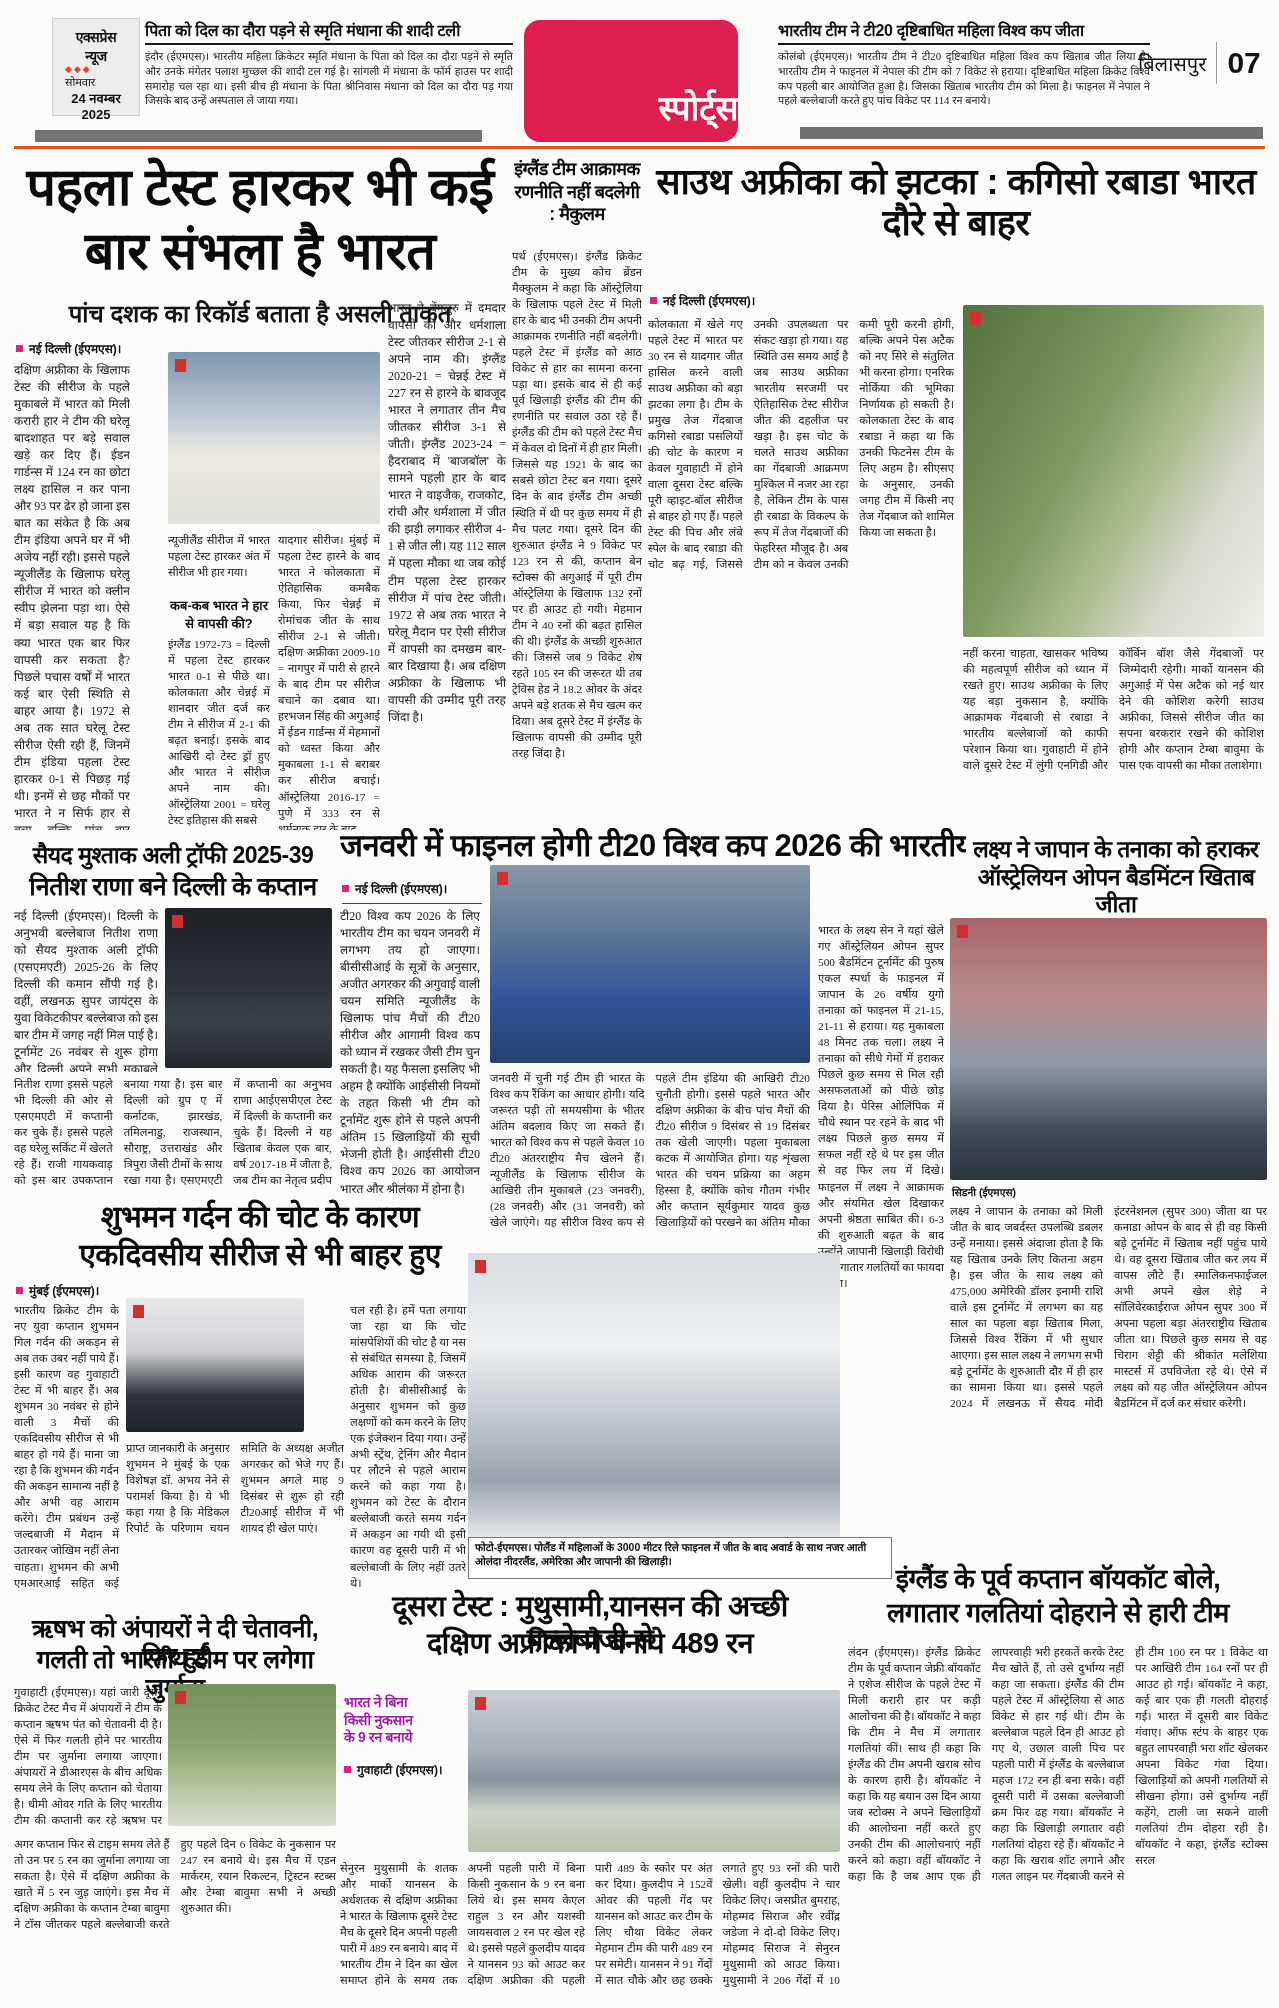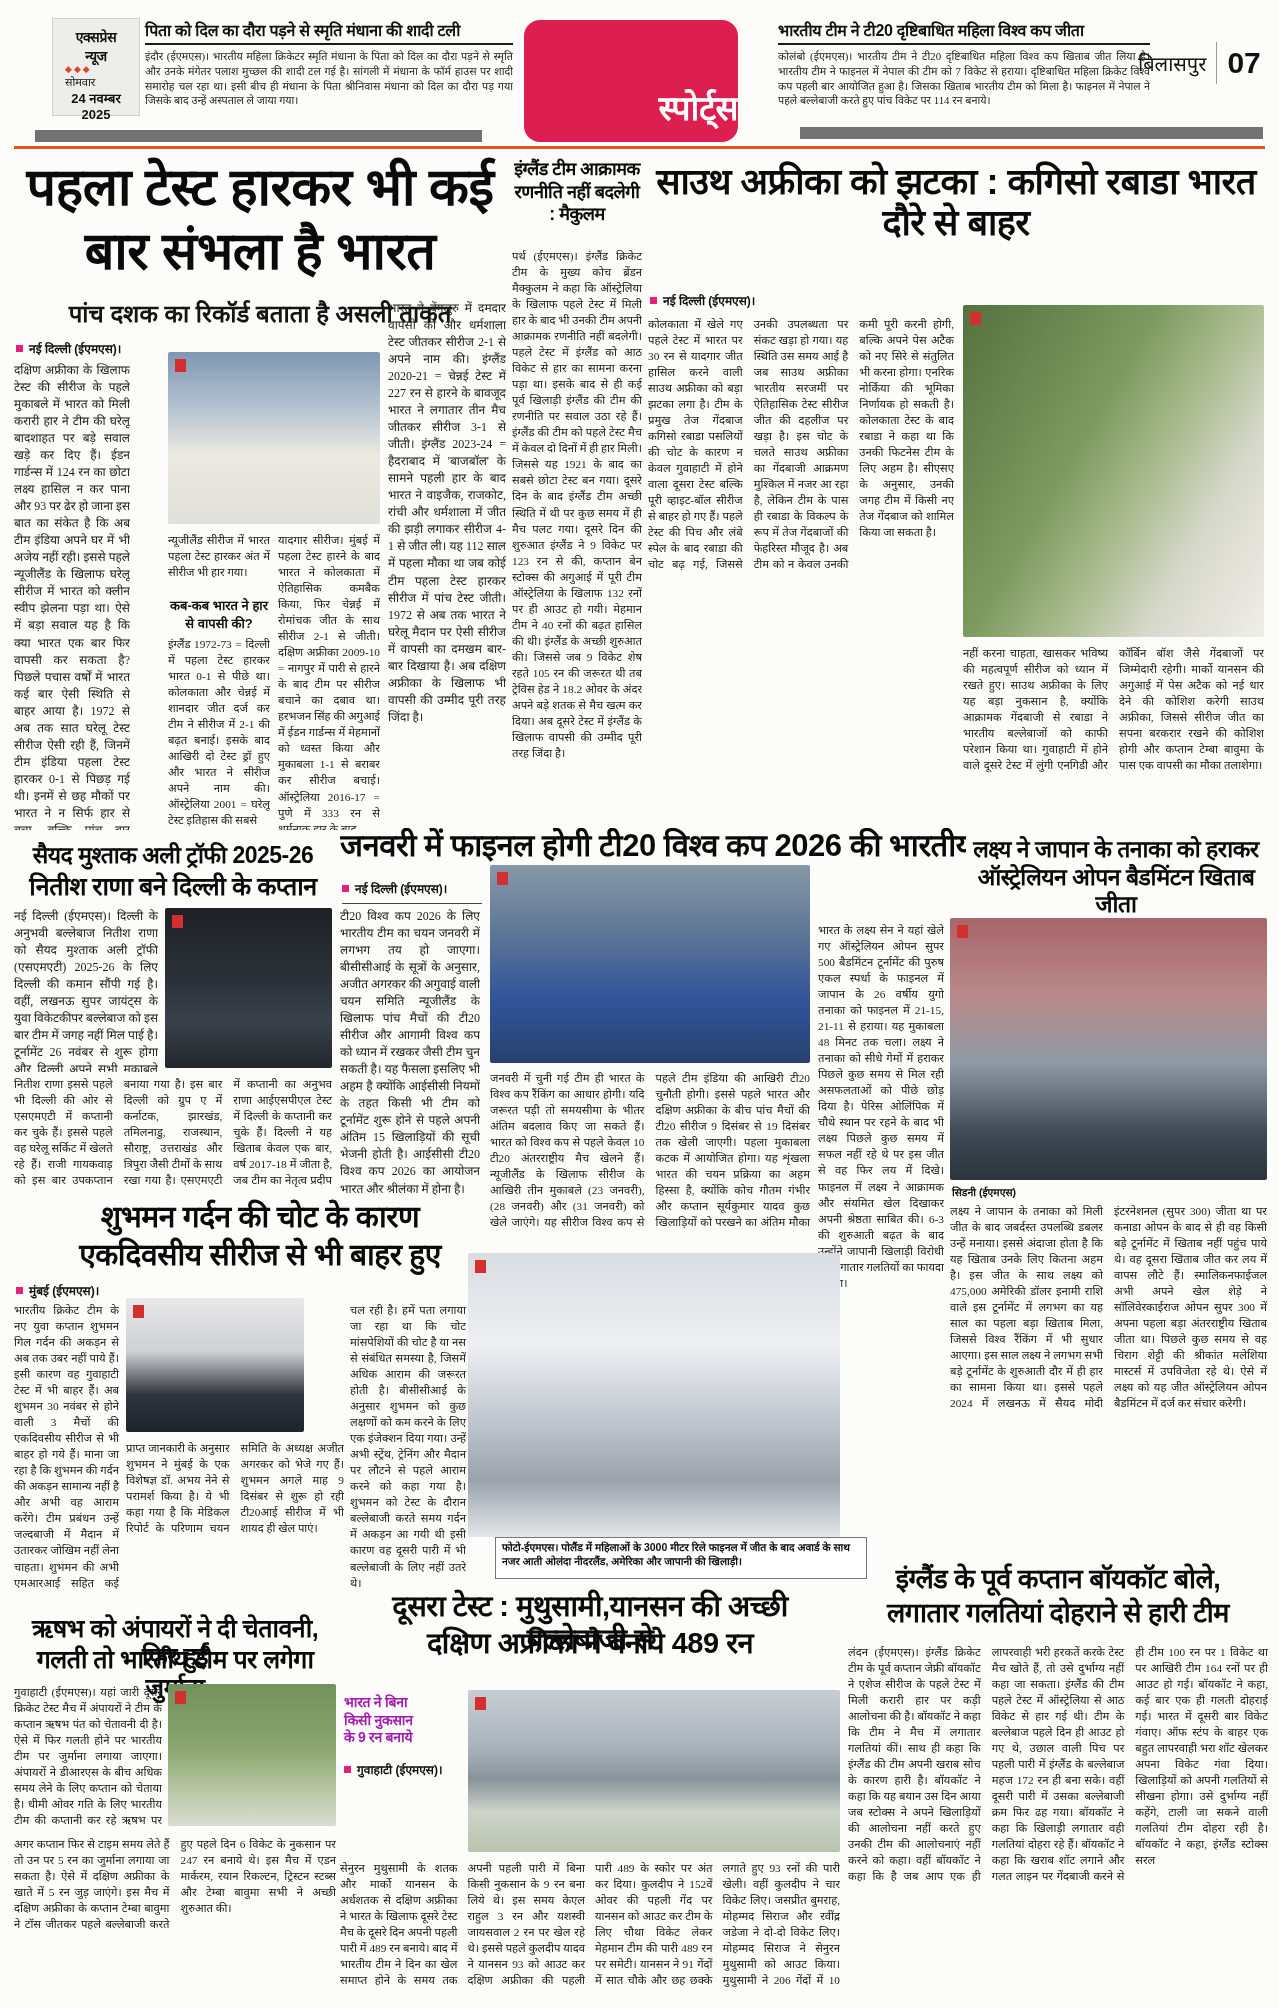--- a/index.html
+++ b/index.html
@@ -119,21 +119,21 @@
   <div class="abs byline" style="left:650px;top:292px;width:160px;">
     <span class="sq"></span>
     <span>नई दिल्ली (ईएमएस)।</span>
   </div>
   <div class="abs body-txt small-txt cols-3" style="left:648px;top:316px;width:306px;height:514px;">कोलकाता में खेले गए पहले टेस्ट में भारत पर 30 रन से यादगार जीत हासिल करने वाली साउथ अफ्रीका को बड़ा झटका लगा है। टीम के प्रमुख तेज गेंदबाज कगिसो रबाडा पसलियों की चोट के कारण न केवल गुवाहाटी में होने वाला दूसरा टेस्ट बल्कि पूरी व्हाइट-बॉल सीरीज से बाहर हो गए हैं। पहले टेस्ट की पिच और लंबे स्पेल के बाद रबाडा की चोट बढ़ गई, जिससे उनकी उपलब्धता पर संकट खड़ा हो गया। यह स्थिति उस समय आई है जब साउथ अफ्रीका भारतीय सरजमीं पर ऐतिहासिक टेस्ट सीरीज जीत की दहलीज पर खड़ा है। इस चोट के चलते साउथ अफ्रीका का गेंदबाजी आक्रमण मुश्किल में नजर आ रहा है, लेकिन टीम के पास ही रबाडा के विकल्प के रूप में तेज गेंदबाजों की फेहरिस्त मौजूद है। अब टीम को न केवल उनकी कमी पूरी करनी होगी, बल्कि अपने पेस अटैक को नए सिरे से संतुलित भी करना होगा। एनरिक नोर्किया की भूमिका निर्णायक हो सकती है। कोलकाता टेस्ट के बाद रबाडा ने कहा था कि उनकी फिटनेस टीम के लिए अहम है। सीएसए के अनुसार, उनकी जगह टीम में किसी नए तेज गेंदबाज को शामिल किया जा सकता है।</div>
   <div class="photo ph-rabada" style="left:963px;top:305px;width:301px;height:332px;">
     <span class="chip"></span>
   </div>
   <div class="abs body-txt small-txt cols-2" style="left:963px;top:645px;width:301px;height:185px;">नहीं करना चाहता, खासकर भविष्य की महत्वपूर्ण सीरीज को ध्यान में रखते हुए। साउथ अफ्रीका के लिए यह बड़ा नुकसान है, क्योंकि आक्रामक गेंदबाजी से रबाडा ने भारतीय बल्लेबाजों को काफी परेशान किया था। गुवाहाटी में होने वाले दूसरे टेस्ट में लुंगी एनगिडी और कॉर्बिन बॉश जैसे गेंदबाजों पर जिम्मेदारी रहेगी। मार्को यानसन की अगुआई में पेस अटैक को नई धार देने की कोशिश करेगी साउथ अफ्रीका, जिससे सीरीज जीत का सपना बरकरार रखने की कोशिश होगी और कप्तान टेम्बा बावुमा के पास एक वापसी का मौका तलाशेगा।</div>
 
-  <div class="abs hl" style="left:14px;top:842px;width:318px;font-size:23px;">सैयद मुश्ताक अली ट्रॉफी 2025-26</div>
+  <div class="abs hl" style="left:14px;top:842px;width:318px;font-size:23px;">सैयद मुश्ताक अली ट्रॉफी 2025-39</div>
   <div class="abs hl" style="left:14px;top:872px;width:318px;font-size:25px;">नितीश राणा बने दिल्ली के कप्तान</div>
   <div class="abs body-txt" style="left:14px;top:908px;width:144px;height:164px;">नई दिल्ली (ईएमएस)। दिल्ली के अनुभवी बल्लेबाज नितीश राणा को सैयद मुश्ताक अली ट्रॉफी (एसएमएटी) 2025-26 के लिए दिल्ली की कमान सौंपी गई है। वहीं, लखनऊ सुपर जायंट्स के युवा विकेटकीपर बल्लेबाज को इस बार टीम में जगह नहीं मिल पाई है। टूर्नामेंट 26 नवंबर से शुरू होगा और दिल्ली अपने सभी मुकाबले अहमदाबाद में खेलेगी।</div>
   <div class="photo ph-rana" style="left:165px;top:908px;width:167px;height:160px;">
     <span class="chip"></span>
   </div>
   <div class="abs body-txt small-txt cols-3" style="left:14px;top:1076px;width:318px;height:118px;">नितीश राणा इससे पहले भी दिल्ली की ओर से एसएमएटी में कप्तानी कर चुके हैं। इससे पहले वह घरेलू सर्किट में खेलते रहे हैं। राजी गायकवाड़ को इस बार उपकप्तान बनाया गया है। इस बार दिल्ली को ग्रुप ए में कर्नाटक, झारखंड, तमिलनाडु, राजस्थान, सौराष्ट्र, उत्तराखंड और त्रिपुरा जैसी टीमों के साथ रखा गया है। एसएमएटी में कप्तानी का अनुभव राणा आईएसपीएल टेस्ट में दिल्ली के कप्तानी कर चुके हैं। दिल्ली ने यह खिताब केवल एक बार, वर्ष 2017-18 में जीता है, जब टीम का नेतृत्व प्रदीप सांगवान कर रहे थे। वहीं आयुष बदोनी मध्यक्रम में टीम की बल्लेबाजी की रीढ़ होकर आए हैं। हाल ही में दिल्ली प्रीमियर लीग में उनका प्रदर्शन शानदार रहा।</div>
 
   <div class="abs hl" style="left:340px;top:828px;width:626px;font-size:31px;white-space:nowrap;overflow:hidden;">जनवरी में फाइनल होगी टी20 विश्व कप 2026 की भारतीय टीम</div>
   <div class="abs byline" style="left:342px;top:880px;width:140px;border-bottom:1px solid #444;padding-bottom:6px;">
     <span class="sq"></span>
@@ -162,21 +162,21 @@
   <div class="abs body-txt small-txt" style="left:14px;top:1302px;width:105px;height:288px;">भारतीय क्रिकेट टीम के नए युवा कप्तान शुभमन गिल गर्दन की अकड़न से अब तक उबर नहीं पाये हैं। इसी कारण वह गुवाहाटी टेस्ट में भी बाहर हैं। अब शुभमन 30 नवंबर से होने वाली 3 मैचों की एकदिवसीय सीरीज से भी बाहर हो गये हैं। माना जा रहा है कि शुभमन की गर्दन की अकड़न सामान्य नहीं है और अभी वह आराम करेंगे। टीम प्रबंधन उन्हें जल्दबाजी में मैदान में उतारकर जोखिम नहीं लेना चाहता। शुभमन की अभी एमआरआई सहित कई अन्य जांच</div>
   <div class="photo ph-gill" style="left:126px;top:1298px;width:178px;height:134px;">
     <span class="chip"></span>
   </div>
   <div class="abs body-txt small-txt cols-2" style="left:126px;top:1440px;width:218px;height:150px;">प्राप्त जानकारी के अनुसार शुभमन ने मुंबई के एक विशेषज्ञ डॉ. अभय नेने से परामर्श किया है। ये भी कहा गया है कि मेडिकल रिपोर्ट के परिणाम चयन समिति के अध्यक्ष अजीत अगरकर को भेजे गए हैं। शुभमन अगले माह 9 दिसंबर से शुरू हो रही टी20आई सीरीज में भी शायद ही खेल पाएं।</div>
   <div class="abs body-txt small-txt" style="left:350px;top:1302px;width:116px;height:308px;">चल रही है। हमें पता लगाया जा रहा था कि चोट मांसपेशियों की चोट है या नस से संबंधित समस्या है, जिसमें अधिक आराम की जरूरत होती है। बीसीसीआई के अनुसार शुभमन को कुछ लक्षणों को कम करने के लिए एक इंजेक्शन दिया गया। उन्हें अभी स्ट्रेंथ, ट्रेनिंग और मैदान पर लौटने से पहले आराम करने को कहा गया है। शुभमन को टेस्ट के दौरान बल्लेबाजी करते समय गर्दन में अकड़न आ गयी थी इसी कारण वह दूसरी पारी में भी बल्लेबाजी के लिए नहीं उतरे थे।</div>
 
   <div class="photo ph-skate" style="left:468px;top:1253px;width:372px;height:284px;">
     <span class="chip"></span>
   </div>
-  <div class="abs cap-box" style="left:468px;top:1537px;width:372px;height:42px;margin-left:27px;">फोटो-ईएमएस। पोलैंड में महिलाओं के 3000 मीटर रिले फाइनल में जीत के बाद अवार्ड के साथ नजर आती ओलंदा नीदरलैंड, अमेरिका और जापानी की खिलाड़ी।</div>
+  <div class="abs cap-box" style="left:468px;top:1537px;width:424px;height:42px;">फोटो-ईएमएस। पोलैंड में महिलाओं के 3000 मीटर रिले फाइनल में जीत के बाद अवार्ड के साथ नजर आती ओलंदा नीदरलैंड, अमेरिका और जापानी की खिलाड़ी।</div>
 
   <div class="abs hl" style="left:14px;top:1614px;width:322px;font-size:25px;">ऋषभ को अंपायरों ने दी चेतावनी, फिर हुई</div>
   <div class="abs hl" style="left:14px;top:1645px;width:322px;font-size:25px;">गलती तो भारतीय टीम पर लगेगा जुर्माना</div>
   <div class="abs body-txt small-txt" style="left:14px;top:1684px;width:148px;height:146px;">गुवाहाटी (ईएमएस)। यहां जारी दूसरे क्रिकेट टेस्ट मैच में अंपायरों ने टीम के कप्तान ऋषभ पंत को चेतावनी दी है। ऐसे में फिर गलती होने पर भारतीय टीम पर जुर्माना लगाया जाएगा। अंपायरों ने डीआरएस के बीच अधिक समय लेने के लिए कप्तान को चेताया है। धीमी ओवर गति के लिए भारतीय टीम की कप्तानी कर रहे ऋषभ पर जुर्माना भी लग सकता है।</div>
   <div class="photo ph-pant" style="left:168px;top:1684px;width:168px;height:142px;">
     <span class="chip"></span>
   </div>
   <div class="abs body-txt small-txt cols-2" style="left:14px;top:1836px;width:322px;height:162px;">अगर कप्तान फिर से टाइम समय लेते हैं तो उन पर 5 रन का जुर्माना लगाया जा सकता है। ऐसे में दक्षिण अफ्रीका के खाते में 5 रन जुड़ जाएंगे। इस मैच में दक्षिण अफ्रीका के कप्तान टेम्बा बावुमा ने टॉस जीतकर पहले बल्लेबाजी करते हुए पहले दिन 6 विकेट के नुकसान पर 247 रन बनाये थे। इस मैच में एडन मार्करम, रयान रिकल्टन, ट्रिस्टन स्टब्स और टेम्बा बावुमा सभी ने अच्छी शुरुआत की।</div>
 
   <div class="abs hl" style="left:340px;top:1590px;width:500px;font-size:29px;">दूसरा टेस्ट : मुथुसामी,यानसन की अच्छी बल्लेबाजी से</div>

